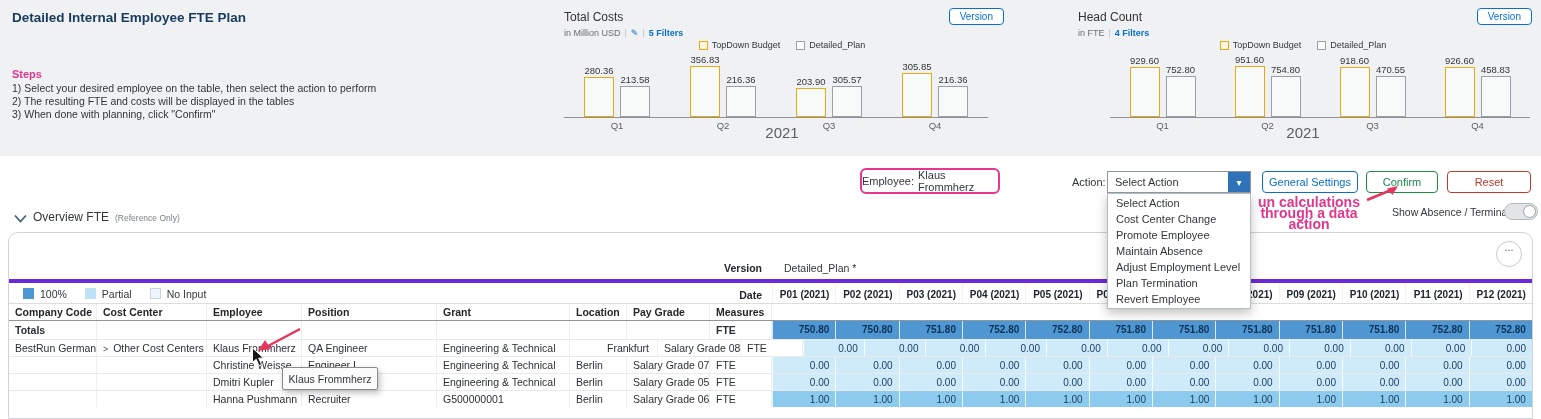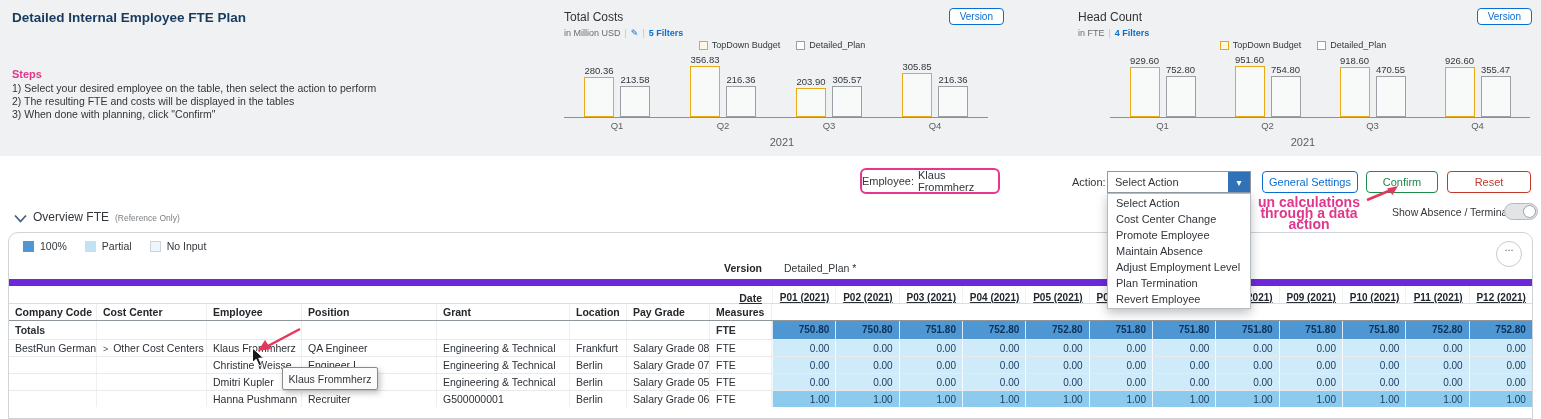--- a/index.html
+++ b/index.html
@@ -41,21 +41,21 @@
   .bar-group { flex:1; display:flex; justify-content:center; align-items:flex-end; gap:6px; }
   .bar-wrap { display:flex; flex-direction:column; align-items:center; justify-content:flex-end; }
   .bar-value { font-size:9.5px; color:#33373b; margin-bottom:1px; white-space:nowrap; }
   .bar { width:30px; background:rgba(255,255,255,.55); }
   .bar-topdown { border:1.5px solid #e9ab13; }
   .bar-detailed { border:1.5px solid #9aa0a6; }
   .axis-row { position:absolute; top:116px; display:flex; font-size:9.5px; color:#5b5e62; }
   .chart-0 .axis-row { left:6px; width:424px; }
   .chart-1 .axis-row { left:38px; width:420px; }
   .axis-cat { flex:1; text-align:center; }
-  .year-lbl { position:absolute; top:132px; left:0; right:0; text-align:center; font-size:11px; color:#5b5e62; }
+  .year-lbl { position:absolute; top:120px; left:0; right:0; text-align:center; font-size:15px; color:#5b5e62; }
   
   .emp-annotation { position:absolute; left:860px; top:168px; width:140px; height:26px;
     border:2px solid #e8368f; border-radius:6px; background:#fff; display:flex; align-items:center;
     justify-content:center; gap:4px; font-size:11px; color:#32363a; z-index:5; }
   .action-label { position:absolute; left:1072px; top:176px; font-size:11px; color:#32363a; }
   .combo { position:absolute; left:1107px; top:171px; width:144px; height:22px; background:#fff;
     border:1px solid #8f989f; display:flex; align-items:stretch; z-index:21; cursor:pointer; }
   .combo-text { flex:1; font-size:11px; line-height:20px; padding-left:7px; color:#32363a; }
   .combo-arrow { width:22px; background:#2f72b8; color:#fff; font-size:10px; display:flex;
     align-items:center; justify-content:center; }
@@ -76,29 +76,29 @@
     background:#fff; border:1px solid #9aa0a6; }
   
   .section-hdr { position:absolute; left:14px; top:210px; display:flex; align-items:baseline; gap:6px; }
   .sec-chevron { position:relative; top:2px; }
   .sec-title { font-size:12px; color:#33373b; }
   .sec-suffix { font-size:8.5px; color:#7b8085; }
   
   .table-panel { position:absolute; left:8px; top:232px; width:1525px; height:187px; background:#fff;
     border:1px solid #cfd4d8; border-radius:10px 10px 0 0; overflow:hidden; z-index:1; }
   .tbl-legend { position:absolute; left:14px; top:7px; display:flex; gap:18px; font-size:10.5px; color:#33373b; }
-  .lg-item { display:flex; align-items:center; gap:6px; }
+  .lg-item { display:flex; align-items:flex-start; gap:6px;margin-top:48px; }
   .lg-sq { width:11px; height:11px; display:inline-block; }
   .more-btn { position:absolute; right:10px; top:8px; width:26px; height:26px; border-radius:50%;
     background:#fff; border:1px solid #c6cbd0; color:#5b5e62; font-size:11px; line-height:10px;
     text-align:center; cursor:pointer; z-index:2; }
   .tbl-rows { position:absolute; left:0; top:24px; right:0; }
   .t-row { display:flex; }
   .version-row { height:22px; line-height:22px; }
-  .date-row { height:24px; line-height:24px; border-top:7px solid #6d28d9;text-decoration:underline; }
+  .date-row { height:24px; line-height:24px; border-top:4px solid #6d28d9; }
   .header-row { height:18px; line-height:17px; border-top:1px solid #dcdddf; border-bottom:1px solid #8f969c; }
   .totals-row { height:18px; line-height:18px; font-weight:bold; }
   .data-row { height:17px; line-height:17px; border-top:1px solid #e9eaeb; }
   .row-label { width:763px; text-align:right; padding-right:10px; font-weight:bold; font-size:10.5px; color:#23272b; flex:0 0 auto; }
   .version-val { font-size:10.5px; color:#32363a; padding-left:12px; }
   .lbl-cell { flex:0 0 auto; padding-left:6px; font-size:10.5px; color:#2b3036; border-right:1px solid #efefef;
     overflow:hidden; white-space:nowrap; }
   .hdr-cell { font-weight:bold; color:#23272b; }
   .nums { flex:1; display:flex; }
   .num-cell { flex:1 0 0; text-align:right; padding-right:6px; font-size:10px; color:#16395f;
@@ -247,21 +247,21 @@
               <div class="bar-value">470.55</div>
               <div class="bar bar-detailed" style="height: 41px;"></div>
             </div>
           </div>
           <div class="bar-group">
             <div class="bar-wrap">
               <div class="bar-value">926.60</div>
               <div class="bar bar-topdown" style="height: 50.2px;"></div>
             </div>
             <div class="bar-wrap">
-              <div class="bar-value">355.47</div>
+              <div class="bar-value">458.83</div>
               <div class="bar bar-detailed" style="height: 41.2px;"></div>
             </div>
           </div>
         </div>
       <div class="axis-row">
           <div class="axis-cat">Q1</div>
           <div class="axis-cat">Q2</div>
           <div class="axis-cat">Q3</div>
           <div class="axis-cat">Q4</div>
         </div>
@@ -382,21 +382,21 @@
             <div class="num-cell total-cell" style="background: rgb(78, 151, 211);">752.80</div>
           </div>
         </div>
       <div>
           <div class="t-row data-row">
             <div class="lbl-cell" style="width: 88px;">BestRun Germany</div>
             <div class="lbl-cell" style="width: 110px;"><span class="expand-ic">&gt;</span> Other Cost Centers</div>
             <div class="lbl-cell" style="width: 95px;">Klaus Frommherz</div>
             <div class="lbl-cell" style="width: 135px;">QA Engineer</div>
             <div class="lbl-cell" style="width: 133px;">Engineering &amp; Technical</div>
-            <div class="lbl-cell" style="width: 57px;">Frankfurt</div>
+            <div class="lbl-cell" style="width: 57px; margin-left: 31px;">Frankfurt</div>
             <div class="lbl-cell" style="width: 83px;">Salary Grade 08</div>
             <div class="lbl-cell" style="width: 62px;">FTE</div>
             <div class="nums">
               <div class="num-cell" style="background: rgb(207, 234, 248);">0.00</div>
               <div class="num-cell" style="background: rgb(207, 234, 248);">0.00</div>
               <div class="num-cell" style="background: rgb(207, 234, 248);">0.00</div>
               <div class="num-cell" style="background: rgb(207, 234, 248);">0.00</div>
               <div class="num-cell" style="background: rgb(207, 234, 248);">0.00</div>
               <div class="num-cell" style="background: rgb(207, 234, 248);">0.00</div>
               <div class="num-cell" style="background: rgb(207, 234, 248);">0.00</div>

